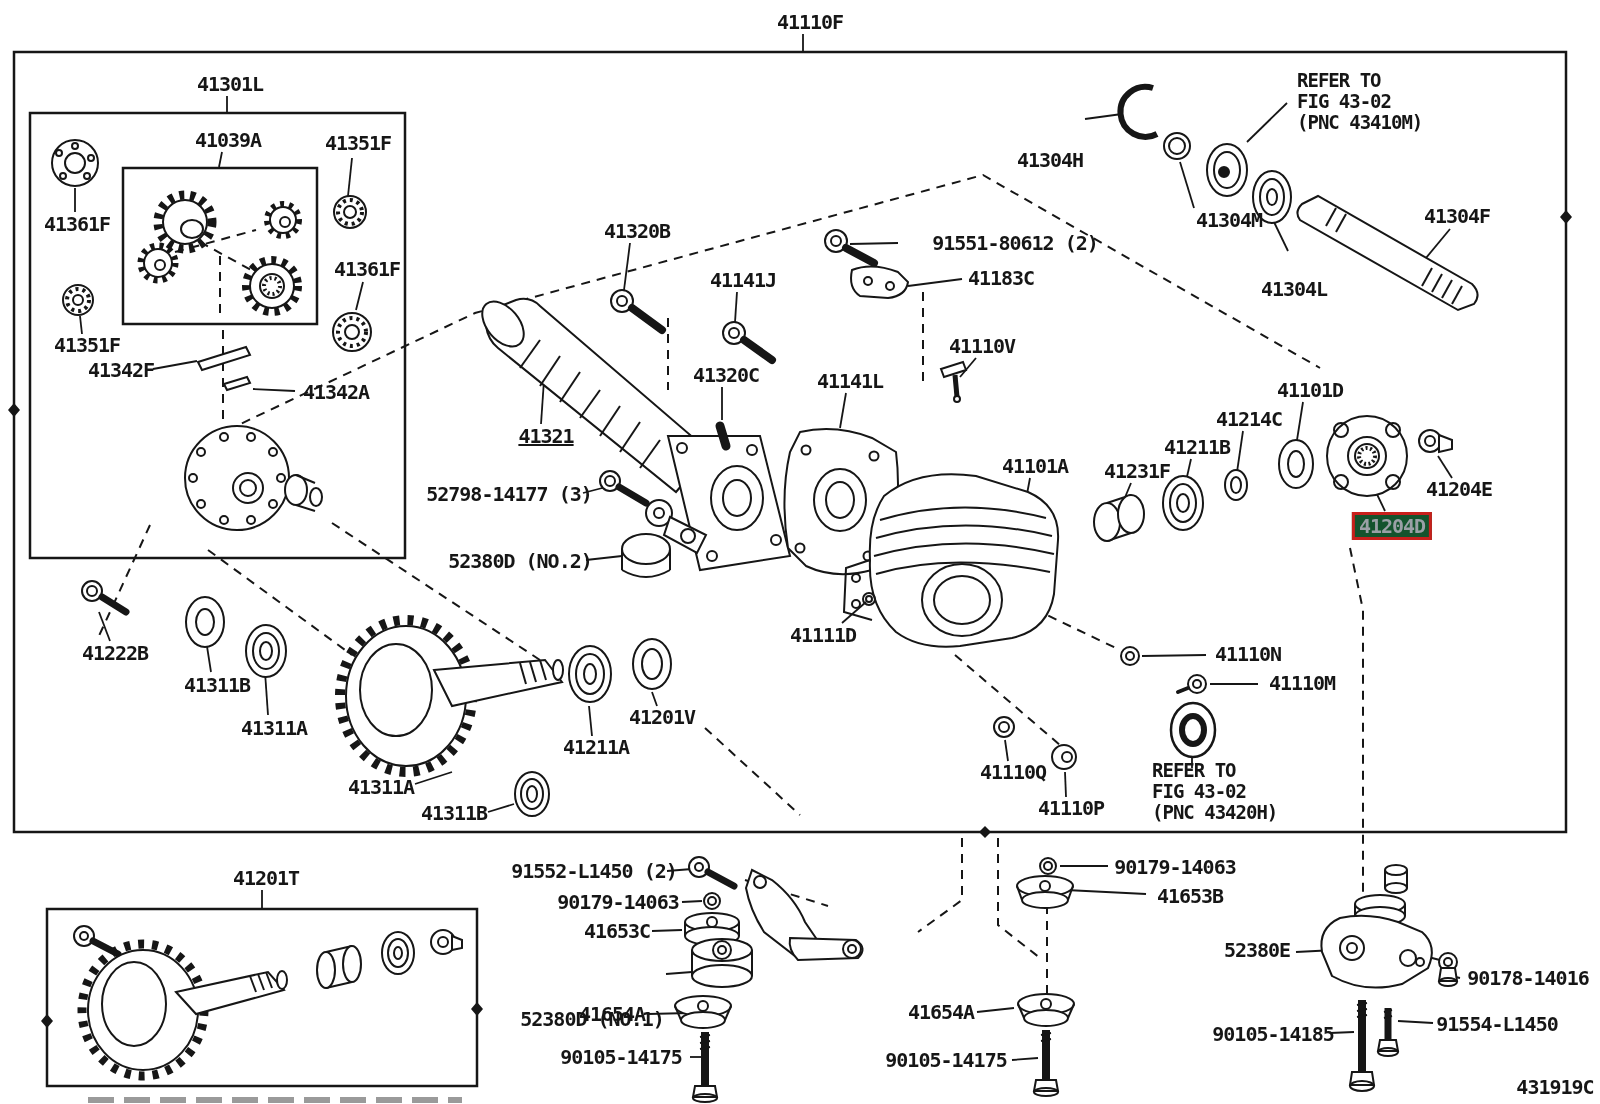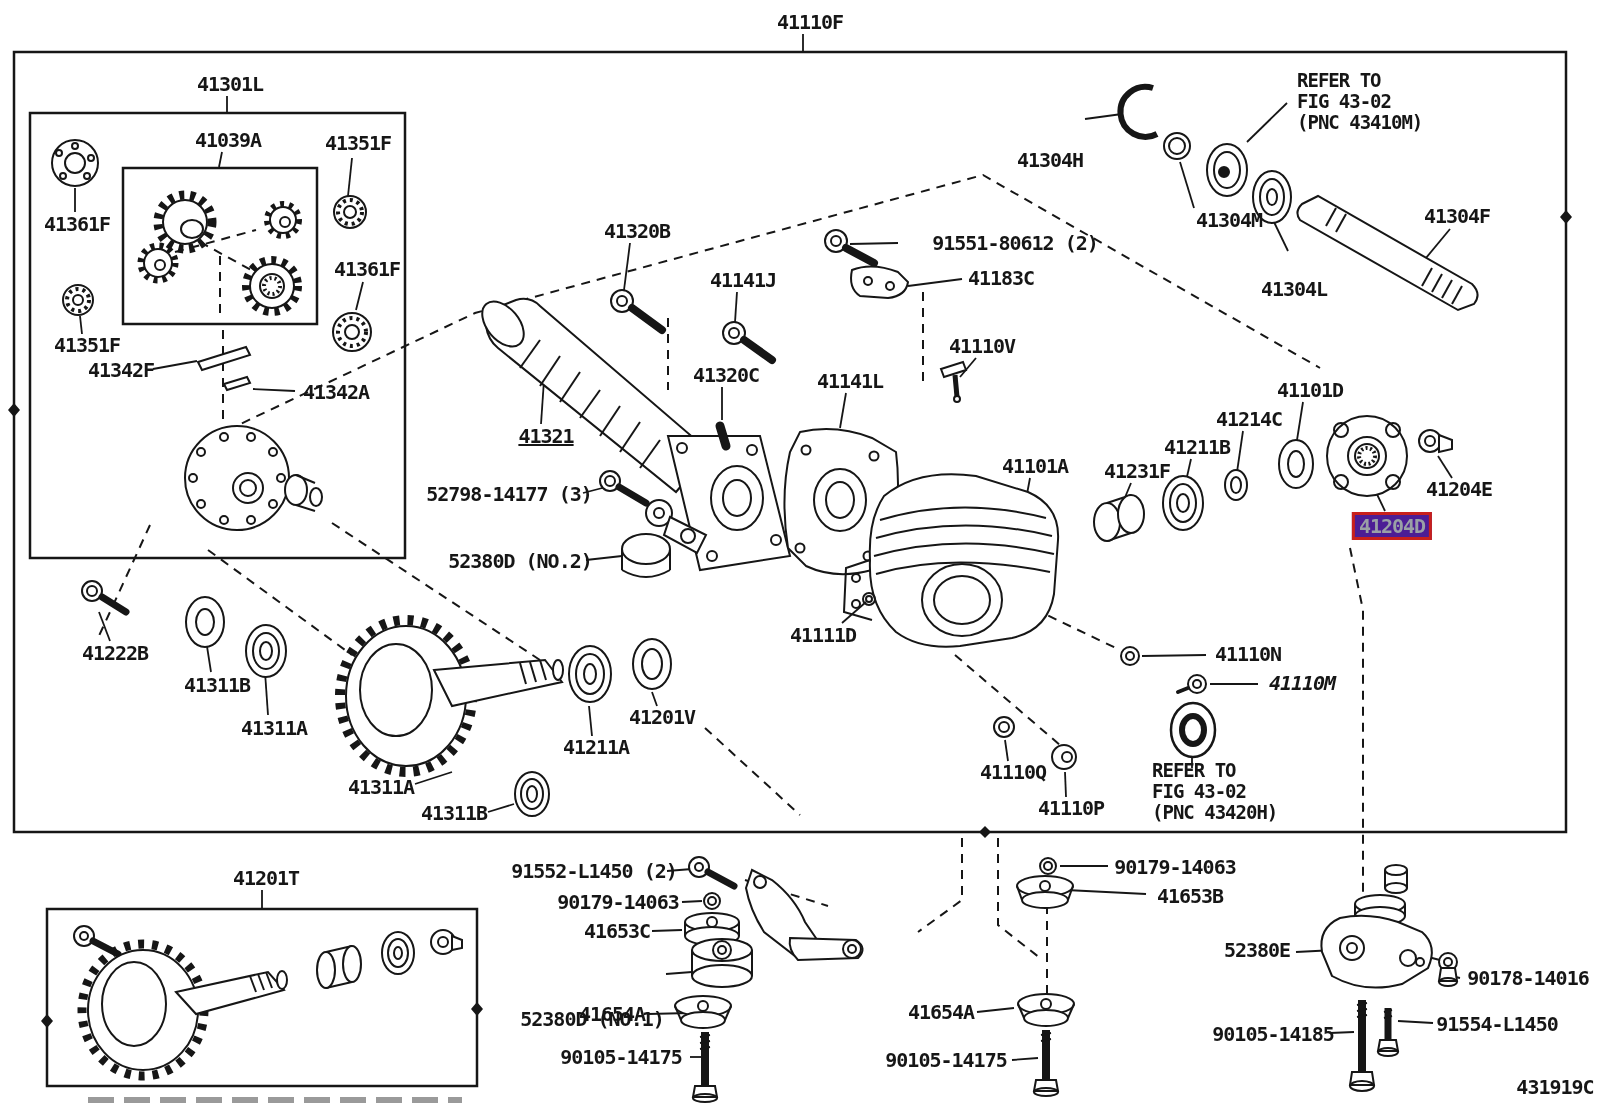--- a/index.html
+++ b/index.html
@@ -5,21 +5,21 @@
   html,body{margin:0;padding:0;background:#ffffff;}
   #stage{position:relative;width:1600px;height:1104px;background:#fff;overflow:hidden;
          font-family:"DejaVu Sans Mono",monospace;}
   #art{position:absolute;left:0;top:0;}
   #label-layer{position:absolute;left:4px;top:0;width:1296px;height:1104px;pointer-events:none;}
   .plabel{position:absolute;transform:translate(-50%,-50%);
           font:700 20px/22px "DejaVu Sans Mono",monospace;letter-spacing:-1px;
           color:#161616;white-space:nowrap;}
   .note{position:absolute;font:700 19px/21px "DejaVu Sans Mono",monospace;
         letter-spacing:-1px;color:#161616;white-space:pre;}
-  .highlight{border:3px solid #c8201c;padding:0 4px;background:#4c1d95;color:#9aa0a6;
+  .highlight{border:3px solid #c8201c;padding:0 4px;background:#14532d;color:#9aa0a6;
              pointer-events:auto;}
 </style>
 </head>
 <body>
 
 <div id="stage">
 
 <svg id="art" width="1600" height="1104" viewBox="0 0 1600 1104">
 
   <g fill="none" stroke="#161616" stroke-width="2.5">
@@ -570,21 +570,21 @@
       <div class="plabel" style="left: 1455px; top: 489px;">41204E</div>
       <div class="plabel" style="left: 111px; top: 653px;">41222B</div>
       <div class="plabel" style="left: 213px; top: 685px;">41311B</div>
       <div class="plabel" style="left: 270px; top: 728px;">41311A</div>
       <div class="plabel" style="left: 377px; top: 787px;">41311A</div>
       <div class="plabel" style="left: 450px; top: 813px;">41311B</div>
       <div class="plabel" style="left: 592px; top: 747px;">41211A</div>
       <div class="plabel" style="left: 658px; top: 717px;">41201V</div>
       <div class="plabel" style="left: 819px; top: 635px;">41111D</div>
       <div class="plabel" style="left: 1244px; top: 654px;">41110N</div>
-      <div class="plabel" style="left: 1298px; top: 683px; font-style: italic;">41110M</div>
+      <div class="plabel" style="left: 1298px; top: 683px;">41110M</div>
       <div class="plabel" style="left: 1009px; top: 772px;">41110Q</div>
       <div class="plabel" style="left: 1067px; top: 808px;">41110P</div>
       <div class="plabel" style="left: 262px; top: 878px;">41201T</div>
       <div class="plabel" style="left: 590px; top: 871px;">91552-L1450 (2)</div>
       <div class="plabel" style="left: 614px; top: 902px;">90179-14063</div>
       <div class="plabel" style="left: 613px; top: 931px;">41653C</div>
       <div class="plabel" style="left: 588px; top: 974px; margin-top: 45px;">52380D (NO.1)</div>
       <div class="plabel" style="left: 608px; top: 1014px;">41654A</div>
       <div class="plabel" style="left: 617px; top: 1057px;">90105-14175</div>
       <div class="plabel" style="left: 1171px; top: 867px;">90179-14063</div>

